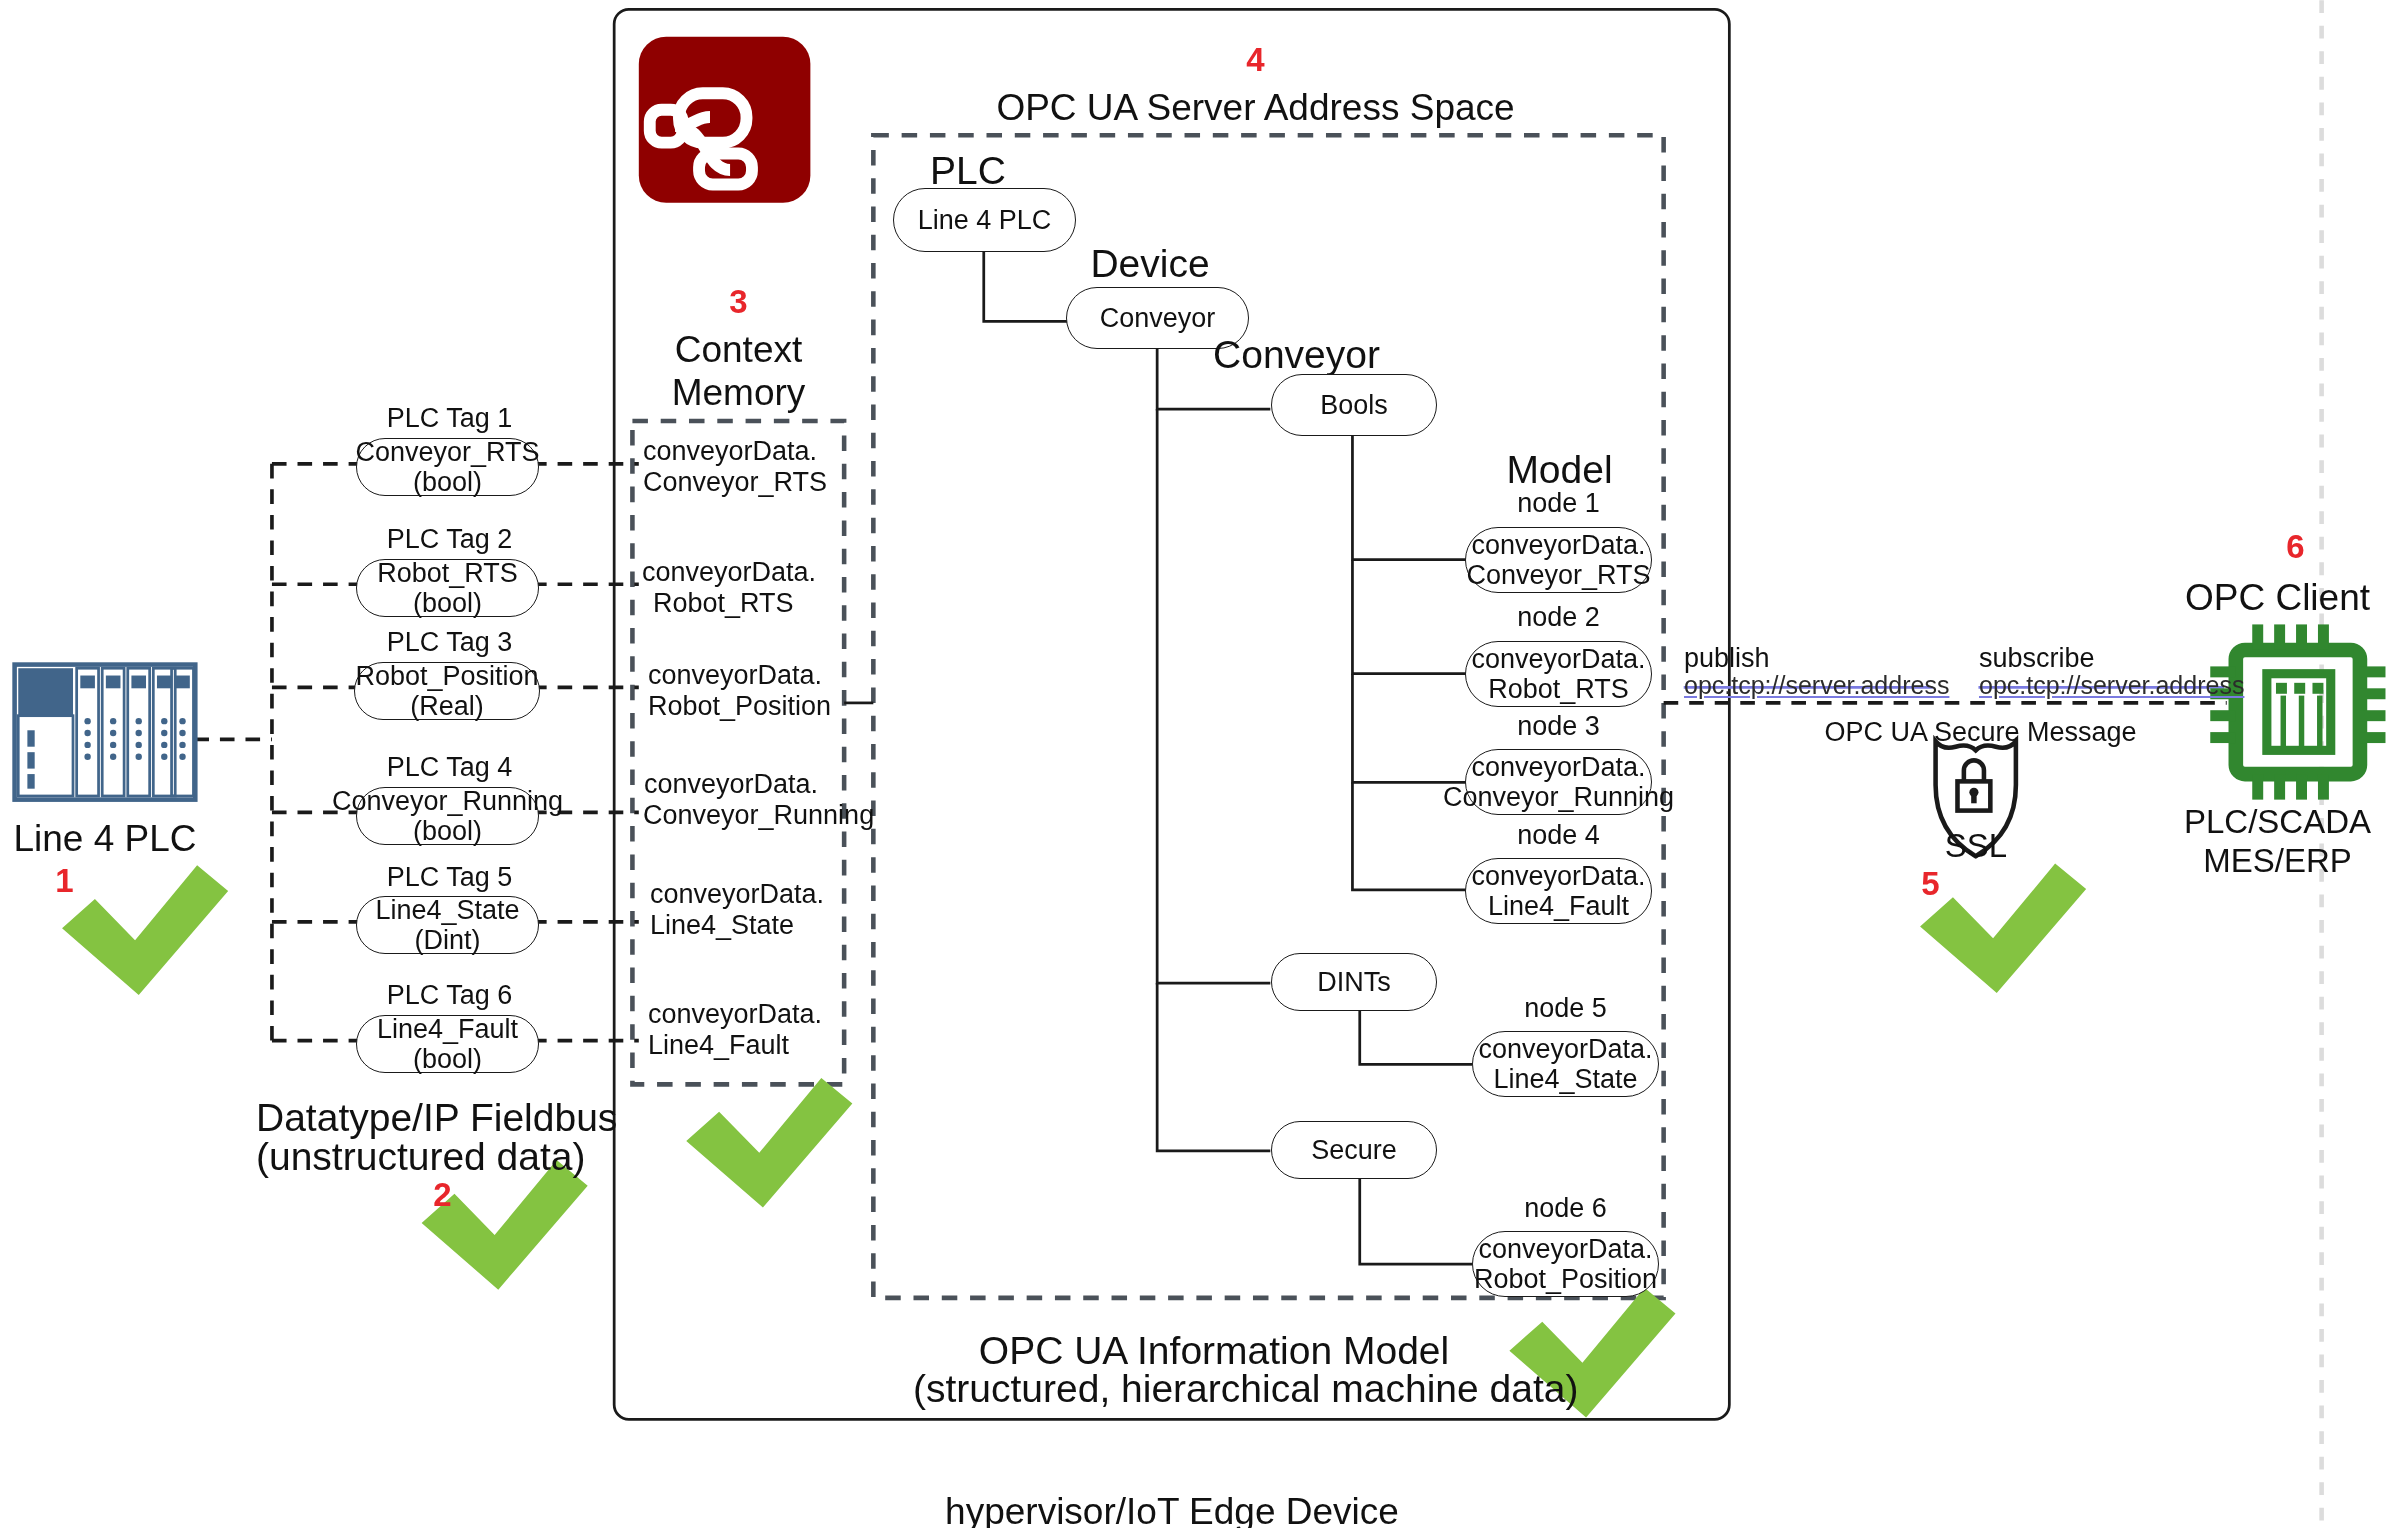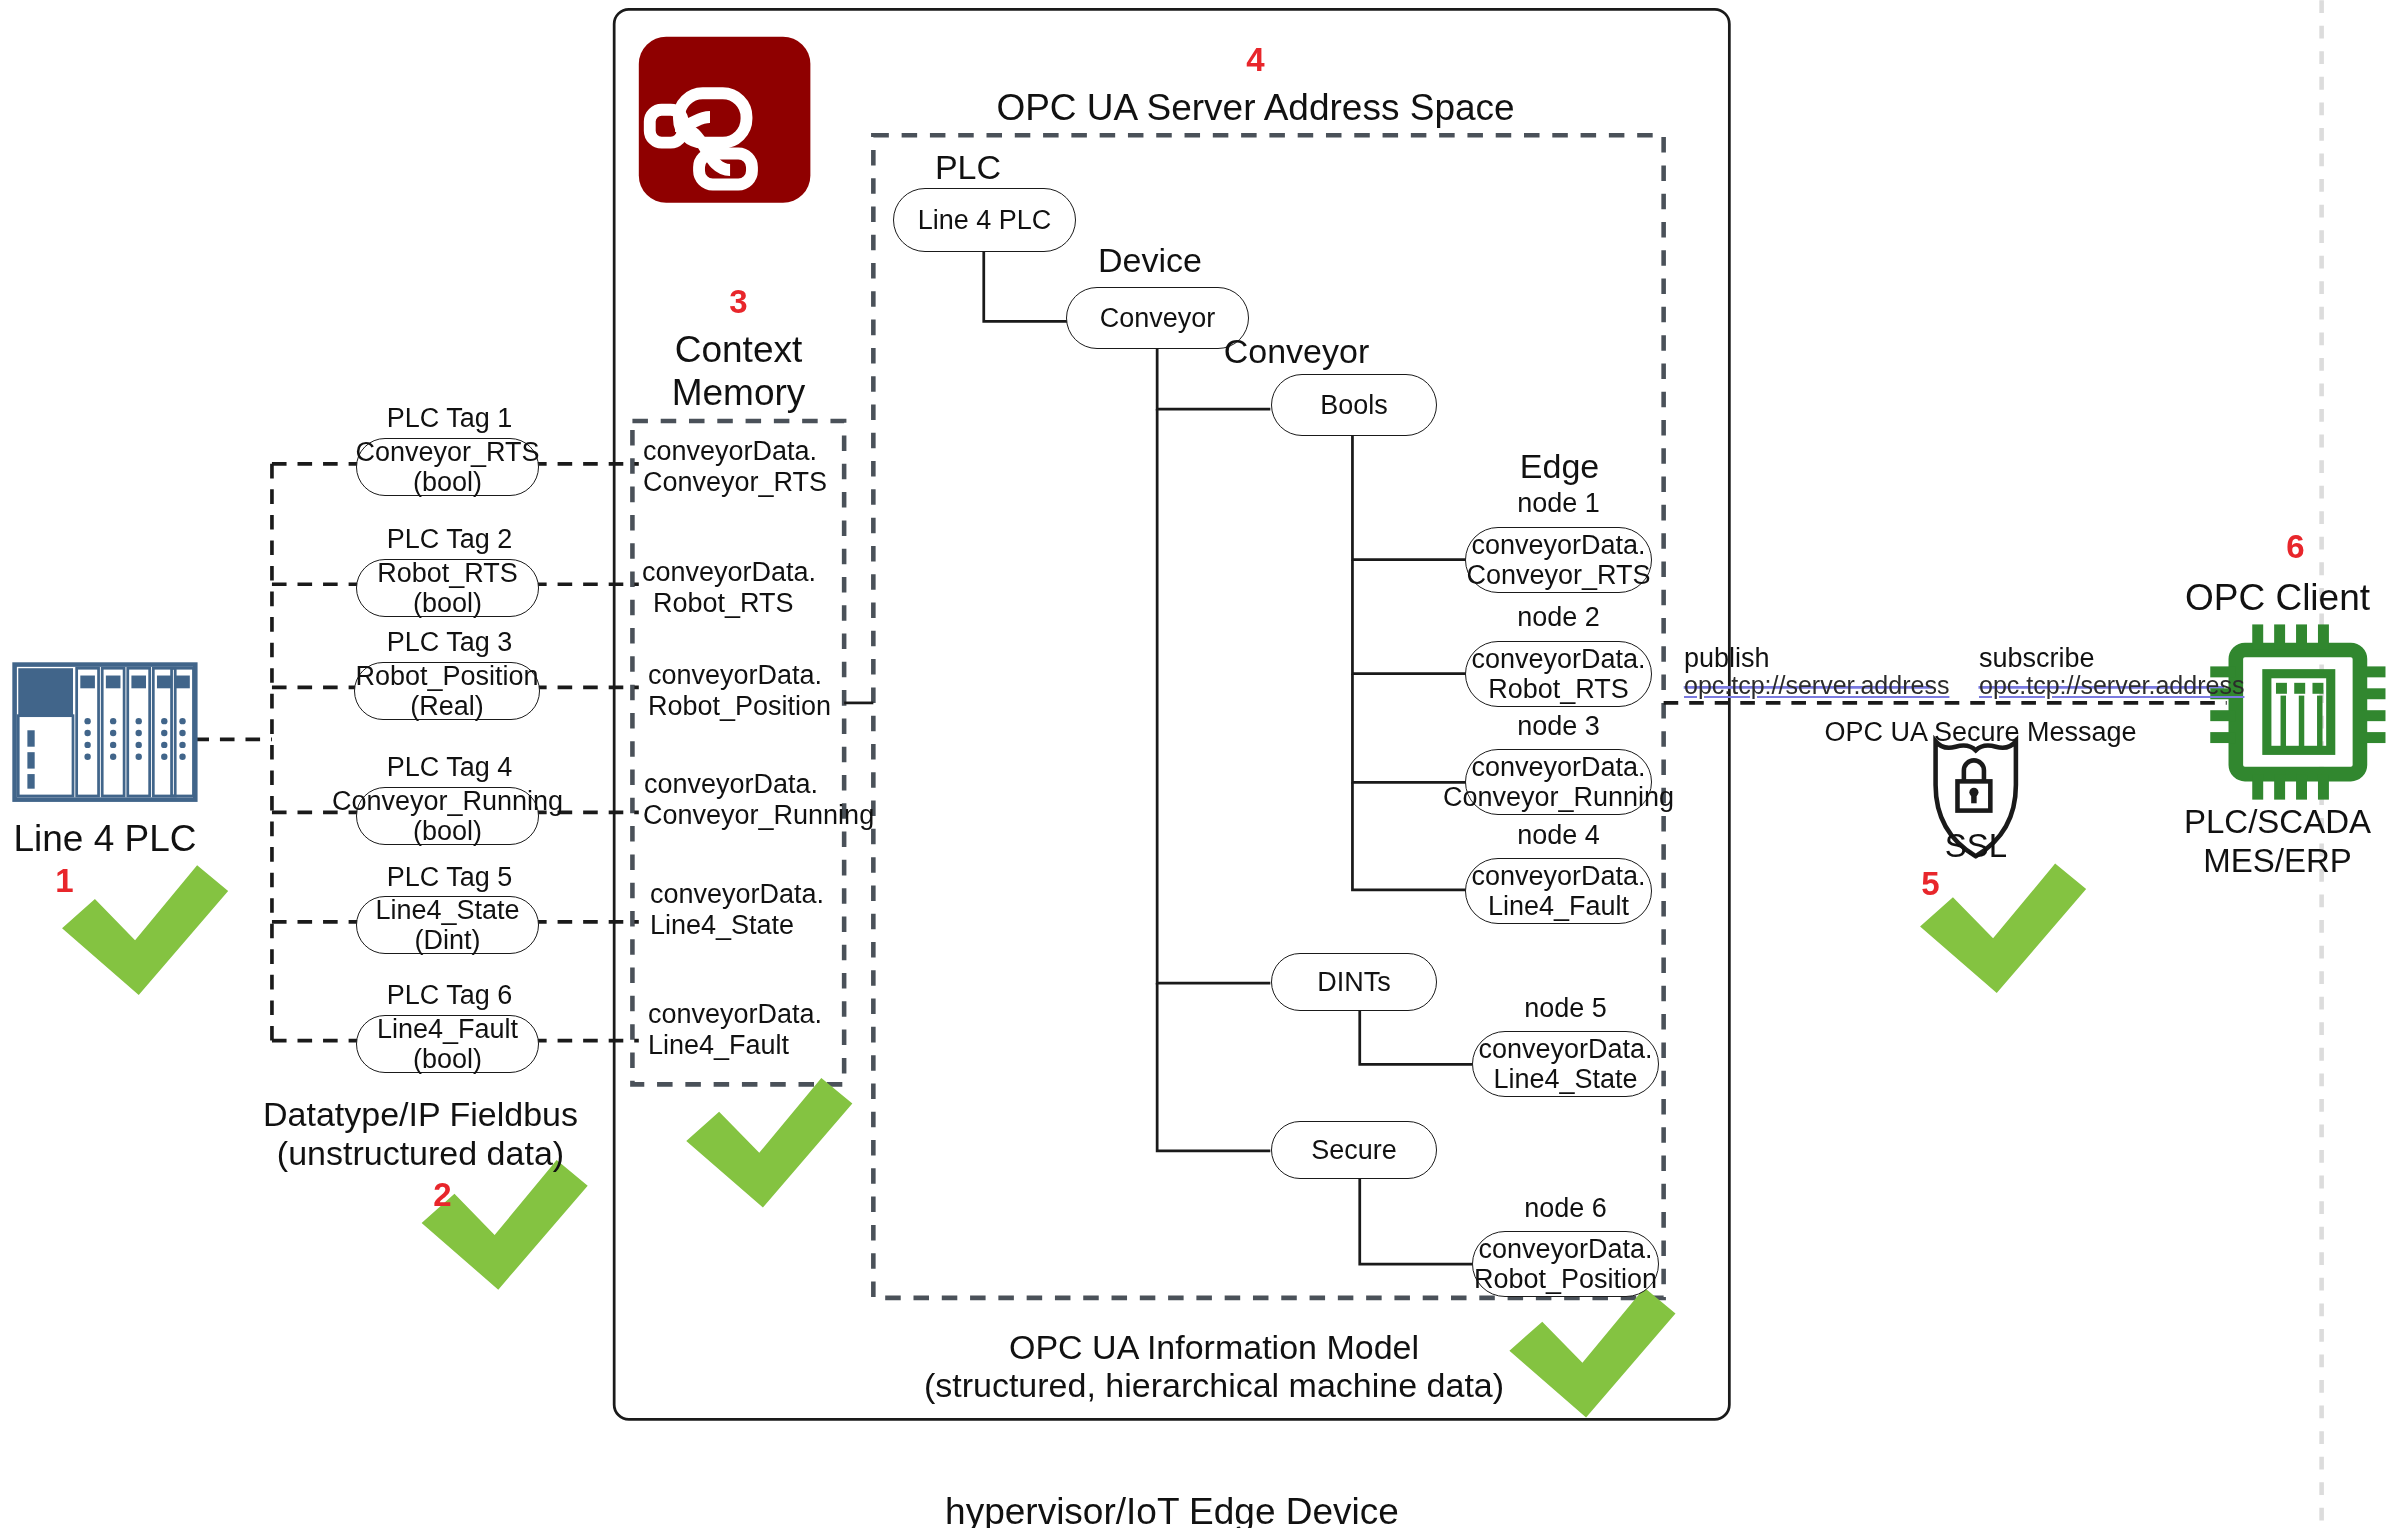--- a/index.html
+++ b/index.html
@@ -3,21 +3,21 @@
 <meta charset="utf-8">
 <style>
   html,body{margin:0;padding:0;background:#ffffff;}
   body{width:2401px;height:1529px;position:relative;overflow:hidden;
        font-family:"Liberation Sans","DejaVu Sans",sans-serif;color:#111111;}
   .stage{position:absolute;left:0;top:0;width:2401px;height:1529px;}
   svg.layer{position:absolute;left:0;top:0;width:2401px;height:1529px;pointer-events:none;}
   .lbl{position:absolute;text-align:center;line-height:1.16;white-space:pre;}
   .t28{font-size:25px;}
   .t30{font-size:27px;}
-  .t34{font-size:34px;}
+  .t34{font-size:39px;}
   .t36{font-size:33px;}
   .t40{font-size:37px;}
   .num{color:#e8262b;font-weight:bold;font-size:33px;}
   .pill{position:absolute;border:1.8px solid #1a1a1a;border-radius:912px;background:#ffffff;
         display:flex;align-items:center;justify-content:center;text-align:center;
         line-height:1.12;box-sizing:border-box;}
   .linkurl{color:#2b2b2b;}
   .linkurl u{text-decoration-color:#7a7ae0;}
 </style>
 </head>
@@ -256,21 +256,21 @@
   <div class="pill t30" style="left:1271px;top:374px;width:166px;height:62px;">
     <span>Bools</span>
   </div>
   <div class="pill t30" style="left:1271px;top:953px;width:166px;height:58px;">
     <span>DINTs</span>
   </div>
   <div class="pill t30" style="left:1271px;top:1121px;width:166px;height:58px;">
     <span>Secure</span>
   </div>
 
-  <div class="lbl t34" style="left:1459px;top:447px;width:201px;">Edge</div>
+  <div class="lbl t34" style="left:1459px;top:447px;width:201px;">Model</div>
 
   <div class="lbl t30" style="left:1465px;top:488px;width:187px;">node 1</div>
   <div class="pill t30" style="left:1465px;top:527px;width:187px;height:66px;flex-direction:column;">
     <span>conveyorData.</span>
     <span>Conveyor_RTS</span>
   </div>
 
   <div class="lbl t30" style="left:1465px;top:602px;width:187px;">node 2</div>
   <div class="pill t30" style="left:1465px;top:641px;width:187px;height:66px;flex-direction:column;">
     <span>conveyorData.</span>

